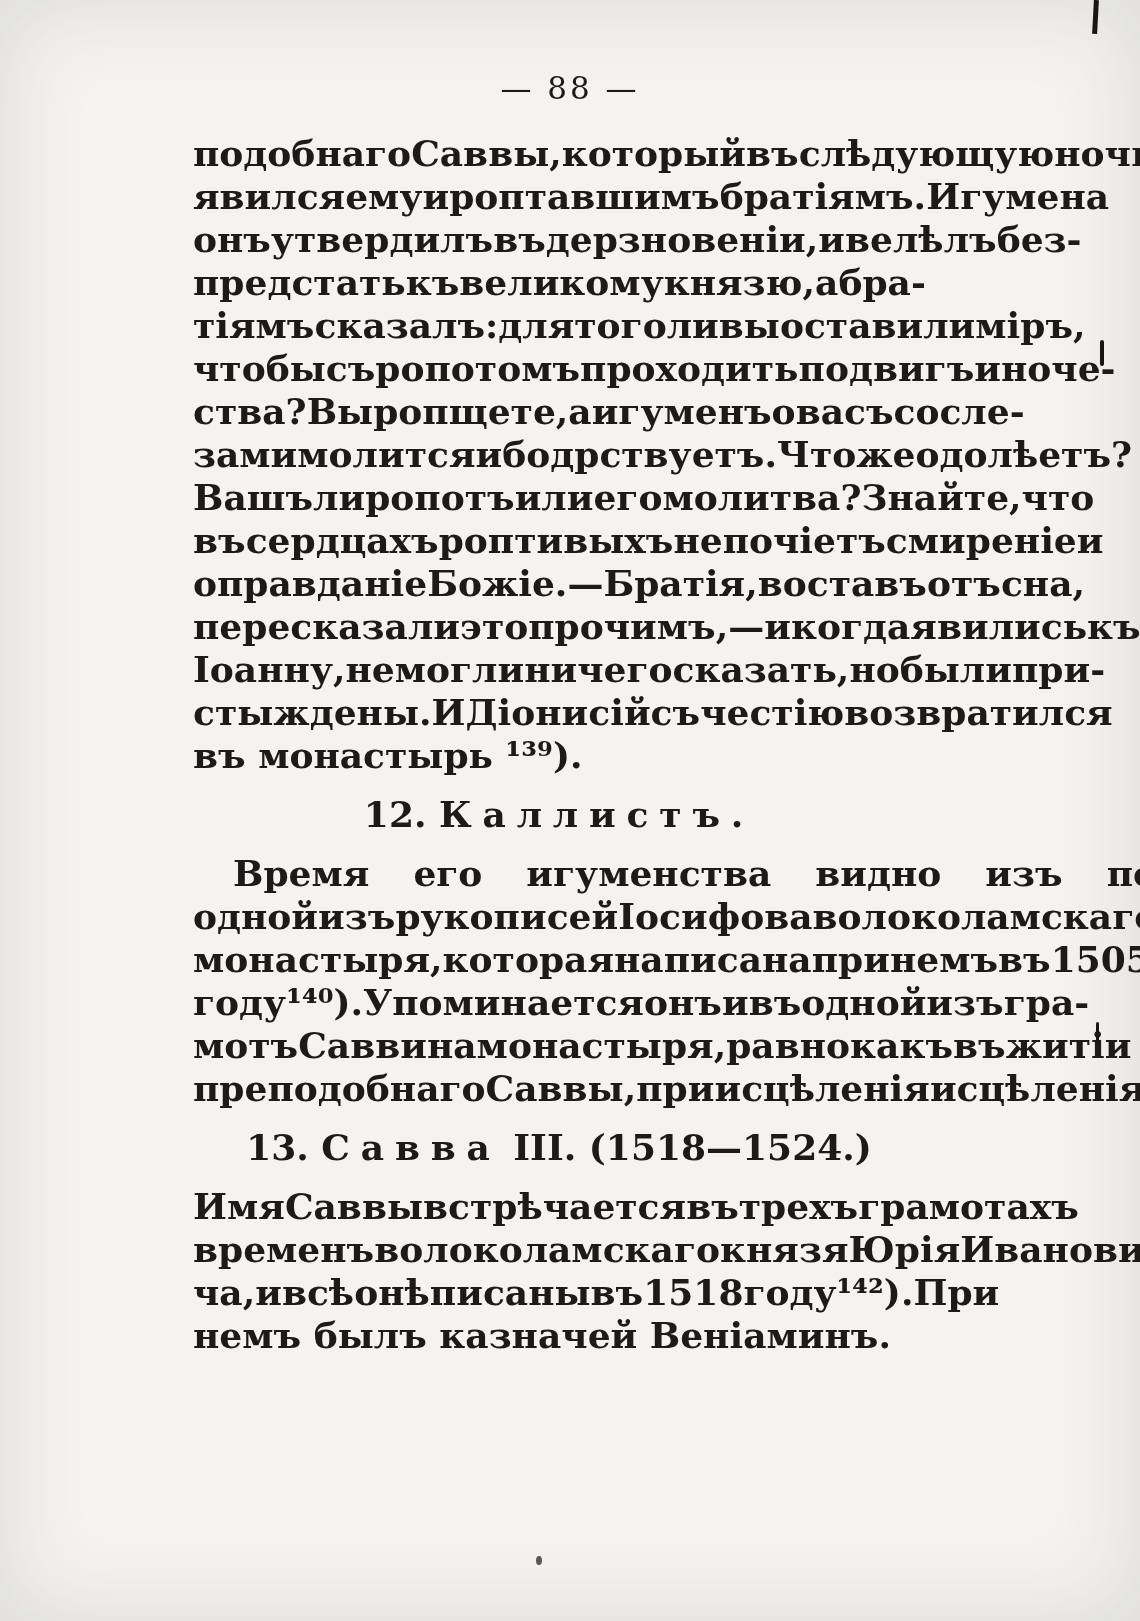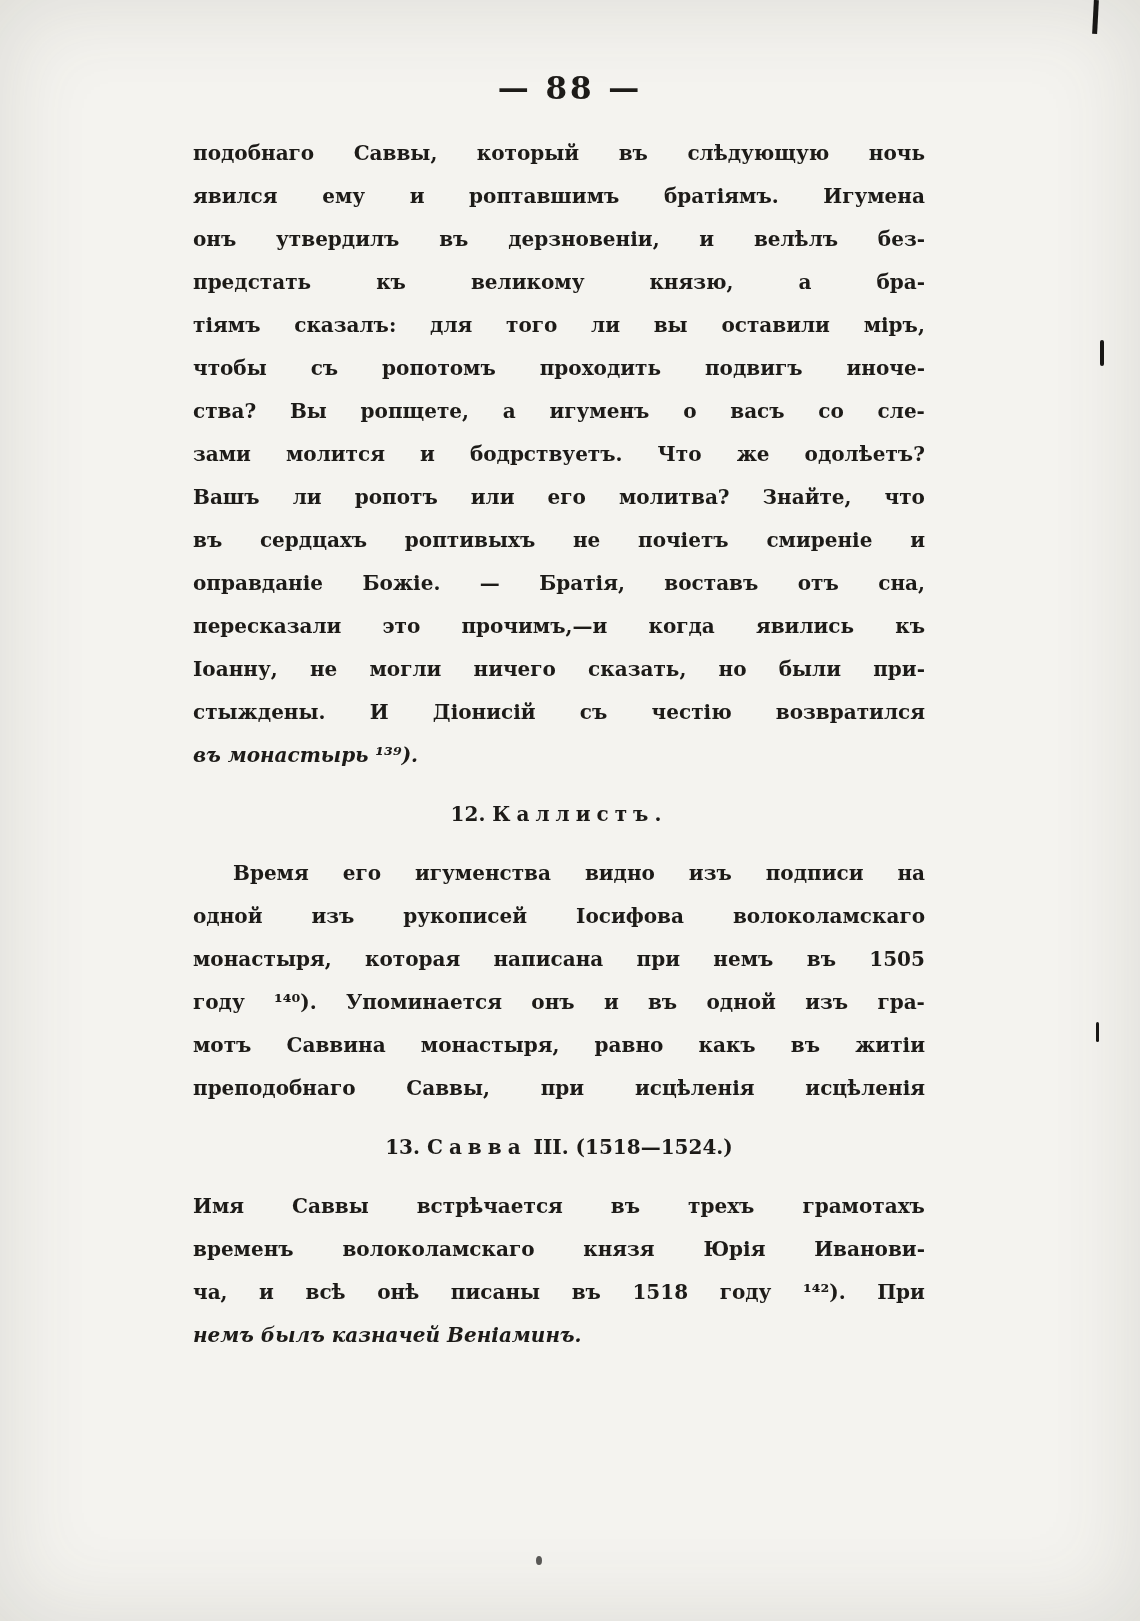--- a/index.html
+++ b/index.html
@@ -14,39 +14,39 @@
     height: 1621px;
     background: #f4f3ef;
     box-shadow: inset 0 0 90px rgba(70, 68, 60, 0.14);
     overflow: hidden;
     color: #1d1b18;
   }
   .page-header {
     margin-top: 70px;
     text-align: center;
     font-size: 31px;
-    font-weight: bold;
+    font-weight: normal;
     letter-spacing: 3px;
   }
   .content {
     margin-left: 193px;
     margin-top: 26px;
     width: 732px;
-    font-size: 20px;
+    font-size: 36px;
     font-weight: bold;
   }
   .line {
     height: 43px;
     line-height: 43px;
     display: flex;
     justify-content: space-between;
     white-space: nowrap;
   }
-  .line.last { display: block; font-style: italic; }
-  .line.indent { padding-left: 40px; }
+  .line.last { display: block; }
+  .line.indent { padding-left: 40px; gap: 44px; }
   .heading {
     text-align: center;
     height: 43px;
     line-height: 43px;
     margin: 16px 0 16px 0;
     font-weight: bold;
     white-space: nowrap;
   }
   .spaced { letter-spacing: 0.30em; }
   .artifact { position: absolute; background: #181715; }

